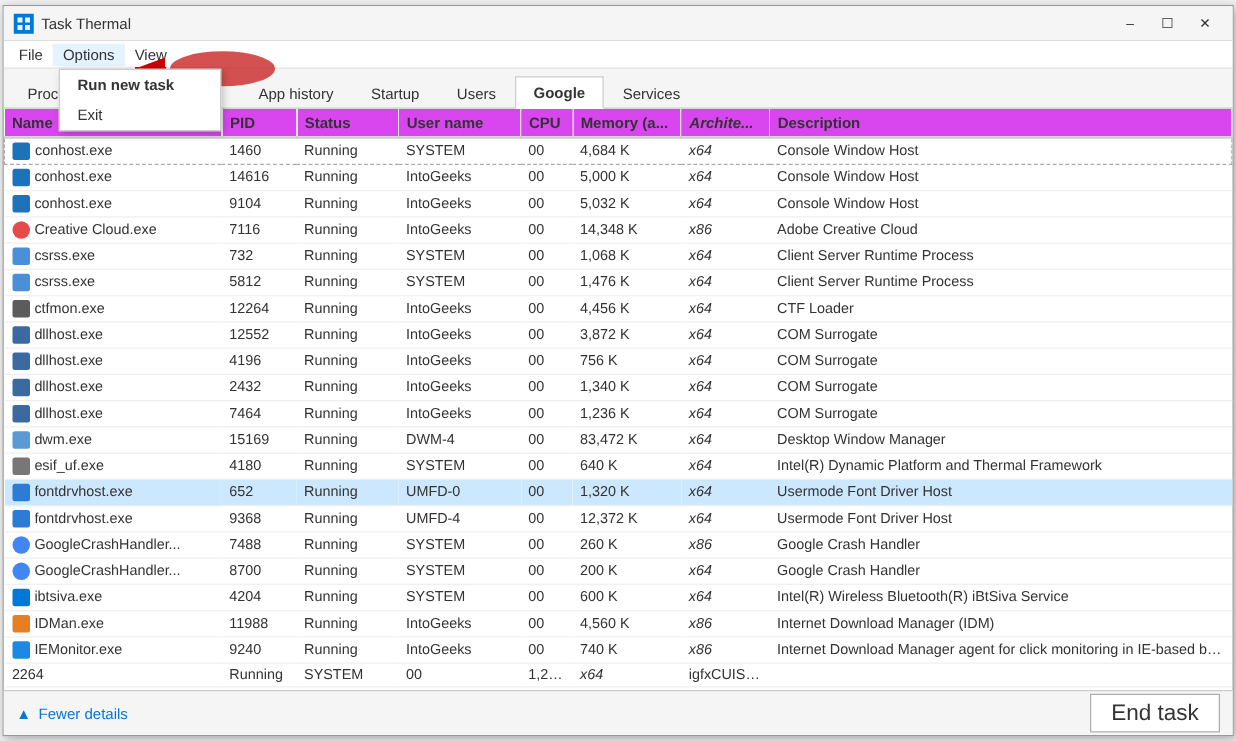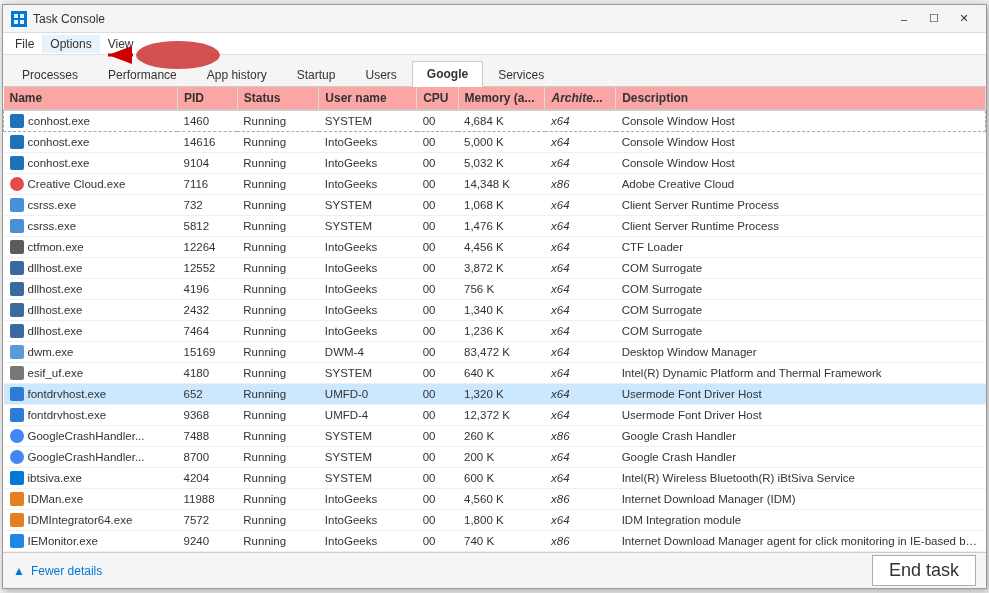--- a/index.html
+++ b/index.html
@@ -132,21 +132,21 @@
       flex: 1;
       overflow-y: auto;
       overflow-x: hidden;
     }
     table {
       width: 100%;
       border-collapse: collapse;
       table-layout: fixed;
     }
     thead tr {
-      background: #fca5a5;
+      background: #d946ef;
       border-bottom: 2px solid #ccc;
       position: sticky;
       top: 0;
       z-index: 10;
     }
     thead th {
       padding: 4px 6px;
       text-align: left;
       font-weight: 600;
       font-size: 12px;
@@ -213,34 +213,38 @@
   <div class="title-bar">
     <div class="title-bar-left">
       <div class="title-bar-icon">
         <svg width="12" height="12" viewBox="0 0 12 12">
             <rect x="1" y="1" width="4" height="4" fill="white" opacity="0.9"></rect>
             <rect x="7" y="1" width="4" height="4" fill="white" opacity="0.9"></rect>
             <rect x="1" y="7" width="4" height="4" fill="white" opacity="0.9"></rect>
             <rect x="7" y="7" width="4" height="4" fill="white" opacity="0.9"></rect>
           </svg>
       </div>
-      <span class="title-bar-title">Task Console</span>
+      <span class="title-bar-title">Task Thermal</span>
     </div>
     <div class="title-bar-controls">
       <button class="title-btn">–</button>
       <button class="title-btn">☐</button>
       <button class="title-btn close">✕</button>
     </div>
   </div>
 
   <div class="menu-bar">
     <span class="menu-item">File</span>
     <span class="menu-item" style="background:#e5f3ff;">Options</span>
     <span class="menu-item">View</span>
 
+    <div class="dropdown-menu">
+      <div class="dropdown-item" style="font-weight:600;">Run new task</div>
+      <div class="dropdown-item">Exit</div>
+    </div>
 
     <svg style="position:absolute;top:2px;left:100px;pointer-events:none;" width="120" height="40">
       <defs>
         <marker id="arrowhead" markerWidth="8" markerHeight="6" refX="8" refY="3" orient="auto">
           <polygon points="0 0, 8 3, 0 6" fill="#cc0000"></polygon>
         </marker>
       </defs>
 
       <ellipse cx="75" cy="20" rx="42" ry="14" fill="#cc3333" opacity="0.85"></ellipse>
 
@@ -515,33 +519,20 @@
             <td class="col-pid">11988</td>
             <td class="col-status">Running</td>
             <td class="col-username">IntoGeeks</td>
             <td class="col-cpu">00</td>
             <td class="col-memory">4,560 K</td>
             <td class="col-arch">x86</td>
             <td class="col-desc">Internet Download Manager (IDM)</td>
           </tr>
           <tr>
             <td class="col-name" style="display: flex; align-items: center;">
-              <span style="display: inline-block; width: 14px; height: 14px; margin-right: 4px; flex-shrink: 0; border-radius: 2px; background: rgb(230, 126, 34);"></span>
-              <span style="overflow: hidden; text-overflow: ellipsis;">IDMIntegrator64.exe</span>
-            </td>
-            <td class="col-pid">7572</td>
-            <td class="col-status">Running</td>
-            <td class="col-username">IntoGeeks</td>
-            <td class="col-cpu">00</td>
-            <td class="col-memory">1,800 K</td>
-            <td class="col-arch">x64</td>
-            <td class="col-desc">IDM Integration module</td>
-          </tr>
-          <tr>
-            <td class="col-name" style="display: flex; align-items: center;">
               <span style="display: inline-block; width: 14px; height: 14px; margin-right: 4px; flex-shrink: 0; border-radius: 2px; background: rgb(30, 136, 229);"></span>
               <span style="overflow: hidden; text-overflow: ellipsis;">IEMonitor.exe</span>
             </td>
             <td class="col-pid">9240</td>
             <td class="col-status">Running</td>
             <td class="col-username">IntoGeeks</td>
             <td class="col-cpu">00</td>
             <td class="col-memory">740 K</td>
             <td class="col-arch">x86</td>
             <td class="col-desc">Internet Download Manager agent for click monitoring in IE-based browsers</td>

